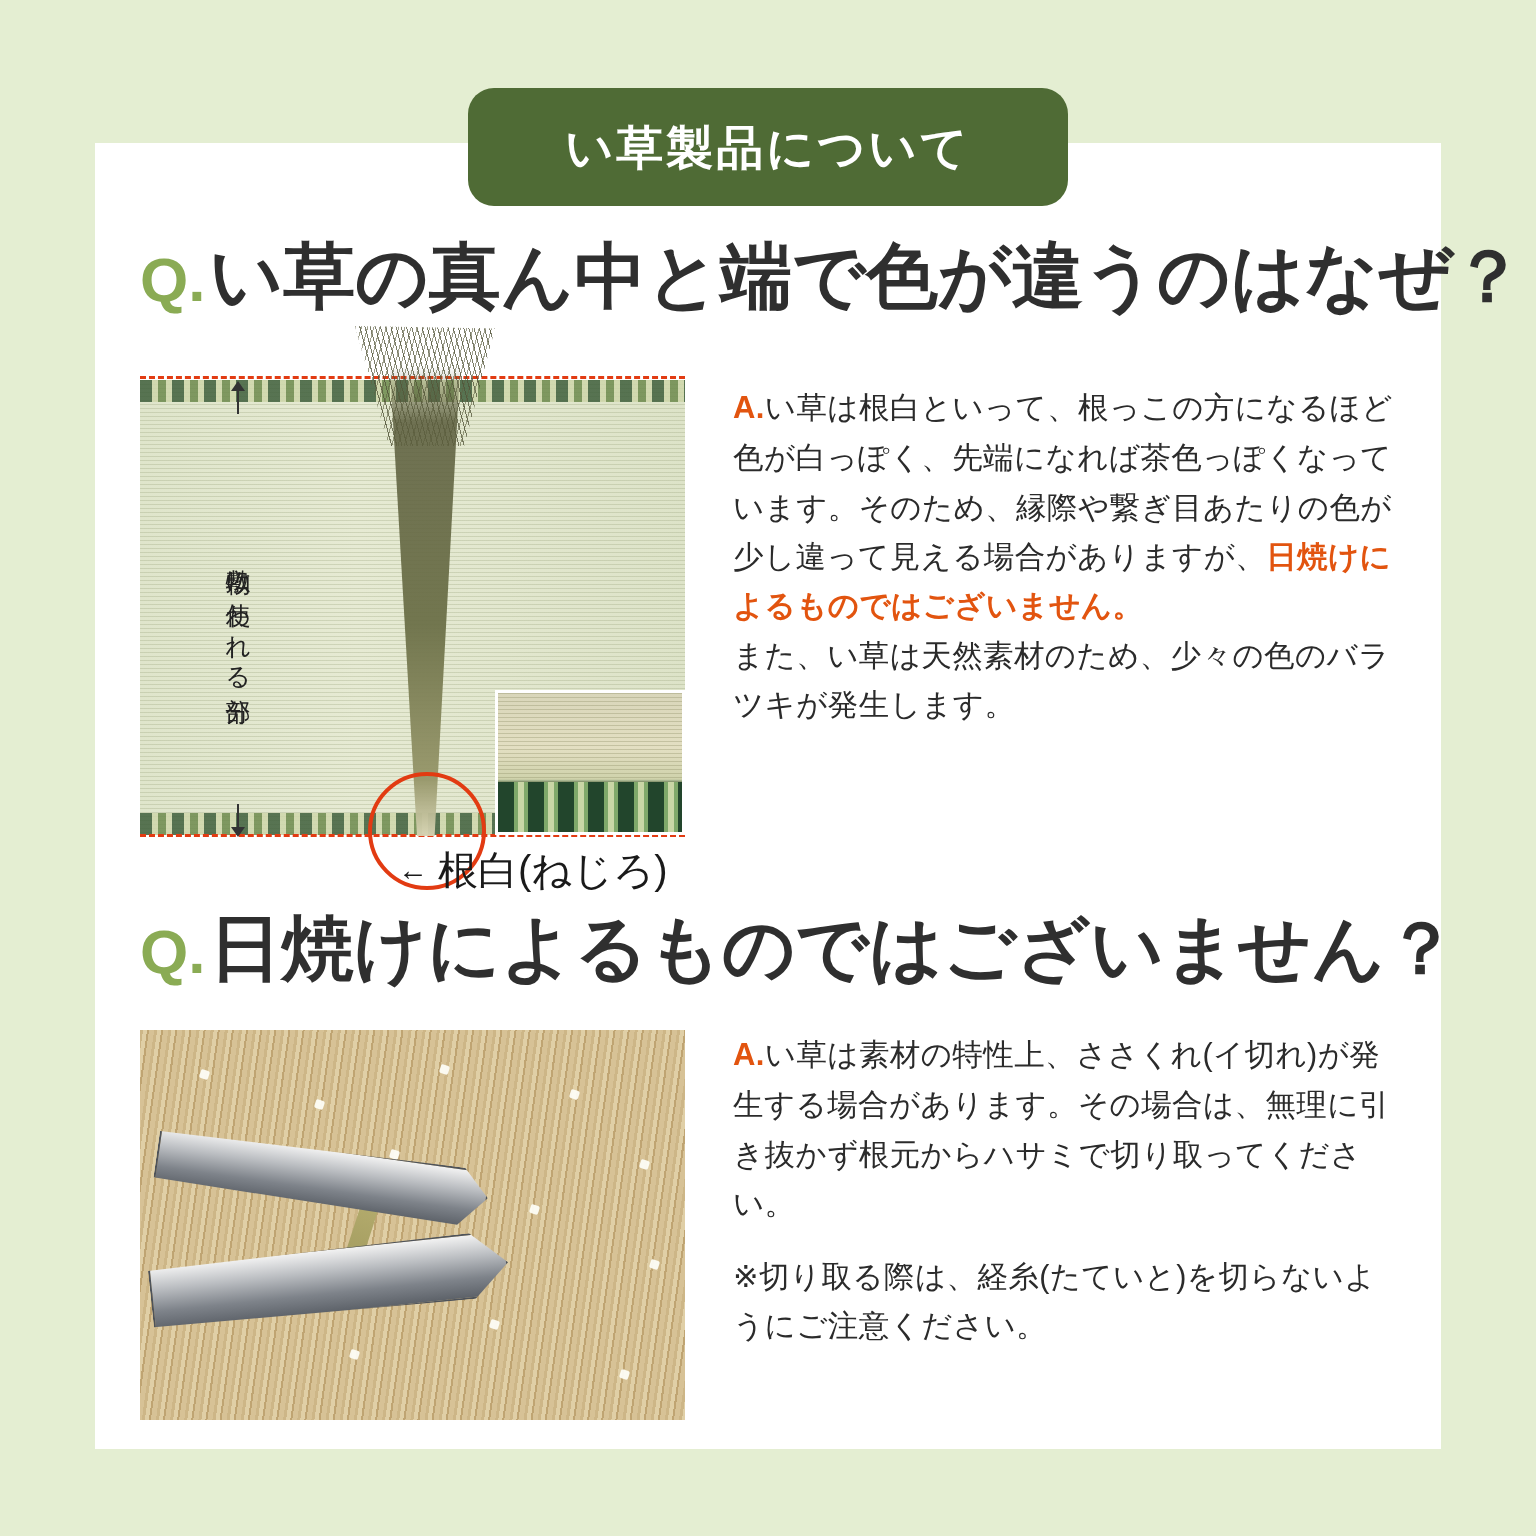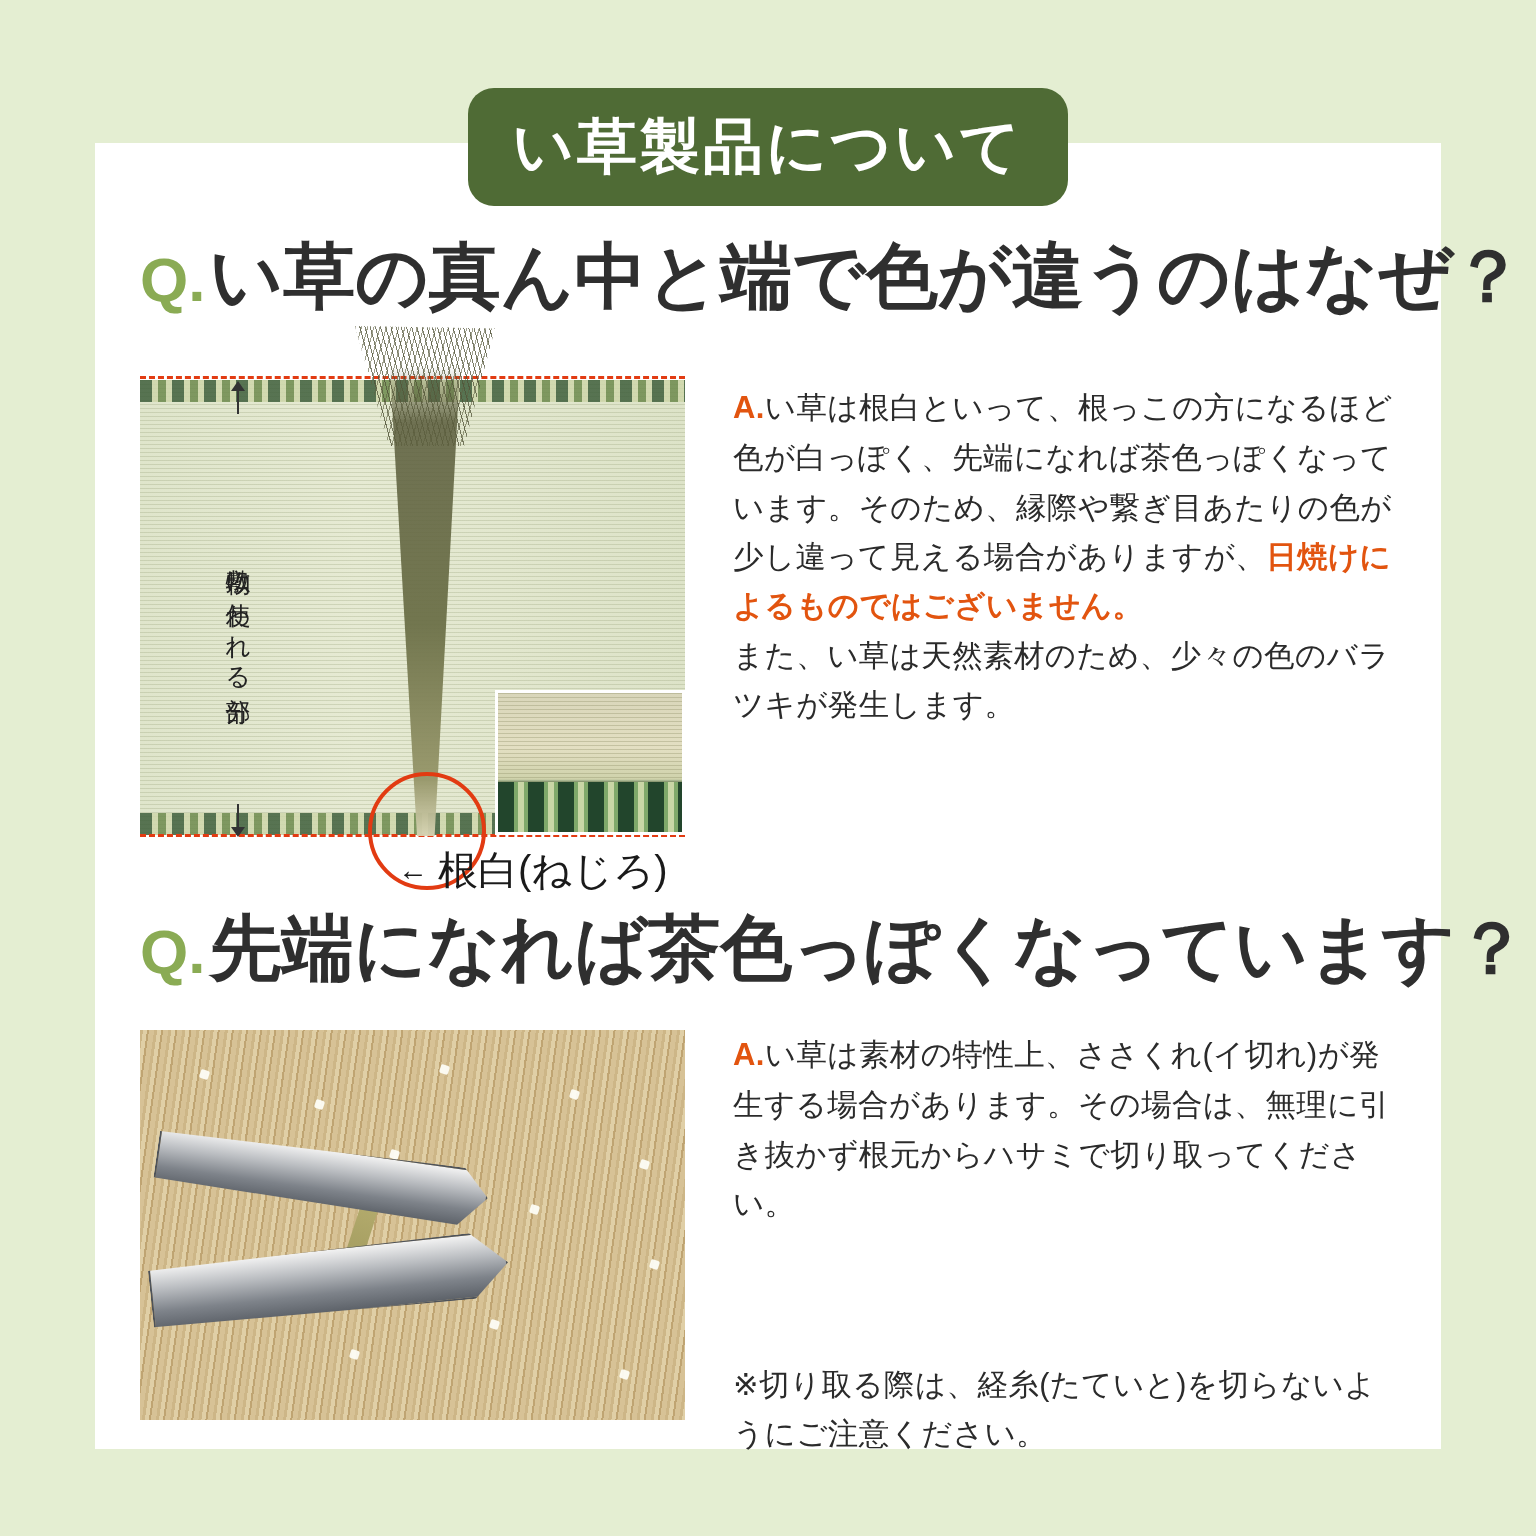--- a/index.html
+++ b/index.html
@@ -41,21 +41,21 @@
     height: 118px;
     background: #4f6b35;
     border-radius: 26px;
     display: flex;
     align-items: center;
     justify-content: center;
     z-index: 5;
   }
   .banner-title {
     color: #ffffff;
-    font-size: 60px;
+    font-size: 47px;
     font-weight: bold;
     letter-spacing: 3px;
     line-height: 1;
     white-space: nowrap;
   }
 
   
   .qrow {
     position: absolute;
     display: flex;
@@ -269,21 +269,21 @@
   .answer {
     position: absolute;
     white-space: pre-wrap;
     color: #2b2b2b;
     font-size: 30.5px;
     line-height: 1.62;
     letter-spacing: 0.4px;
   }
   #a1 { left: 733px; top: 383px; width: 660px; }
   #a2 { left: 733px; top: 1030px; width: 665px; }
-  #a2b { left: 733px; top: 1360px; width: 665px; }
+  #a2b { left: 733px; top: 1252px; width: 665px; }
 
   .a-mark {
     color: #e2540f;
     font-weight: bold;
     font-size: 31px;
   }
   .hl {
     color: #e2540f;
     font-weight: bold;
   }
@@ -387,21 +387,21 @@
       <span class="arrow-left">←</span>
       <span class="cap-text">根白(ねじろ)</span>
     </div>
   </div>
 
   <div class="answer" id="a1"><span class="a-mark">A.</span><span>い草は根白といって、根っこの方になるほど色が白っぽく、先端になれば茶色っぽくなっています。そのため、縁際や繋ぎ目あたりの色が少し違って見える場合がありますが、</span><span class="hl">日焼けによるものではございません。</span><span>
 また、い草は天然素材のため、少々の色のバラツキが発生します。</span></div>
 
   <div class="qrow" id="q2">
     <span class="q-mark">Q.</span>
-    <span class="q-text">先端になれば茶色っぽくなっています？</span>
+    <span class="q-text">日焼けによるものではございません？</span>
   </div>
 
   <div class="fig2">
     <div class="knot" style="left:60px;  top:40px;"></div>
     <div class="knot" style="left:175px; top:70px;"></div>
     <div class="knot" style="left:300px; top:35px;"></div>
     <div class="knot" style="left:430px; top:60px;"></div>
     <div class="knot" style="left:100px; top:150px;"></div>
     <div class="knot" style="left:250px; top:120px;"></div>
     <div class="knot" style="left:390px; top:175px;"></div>

